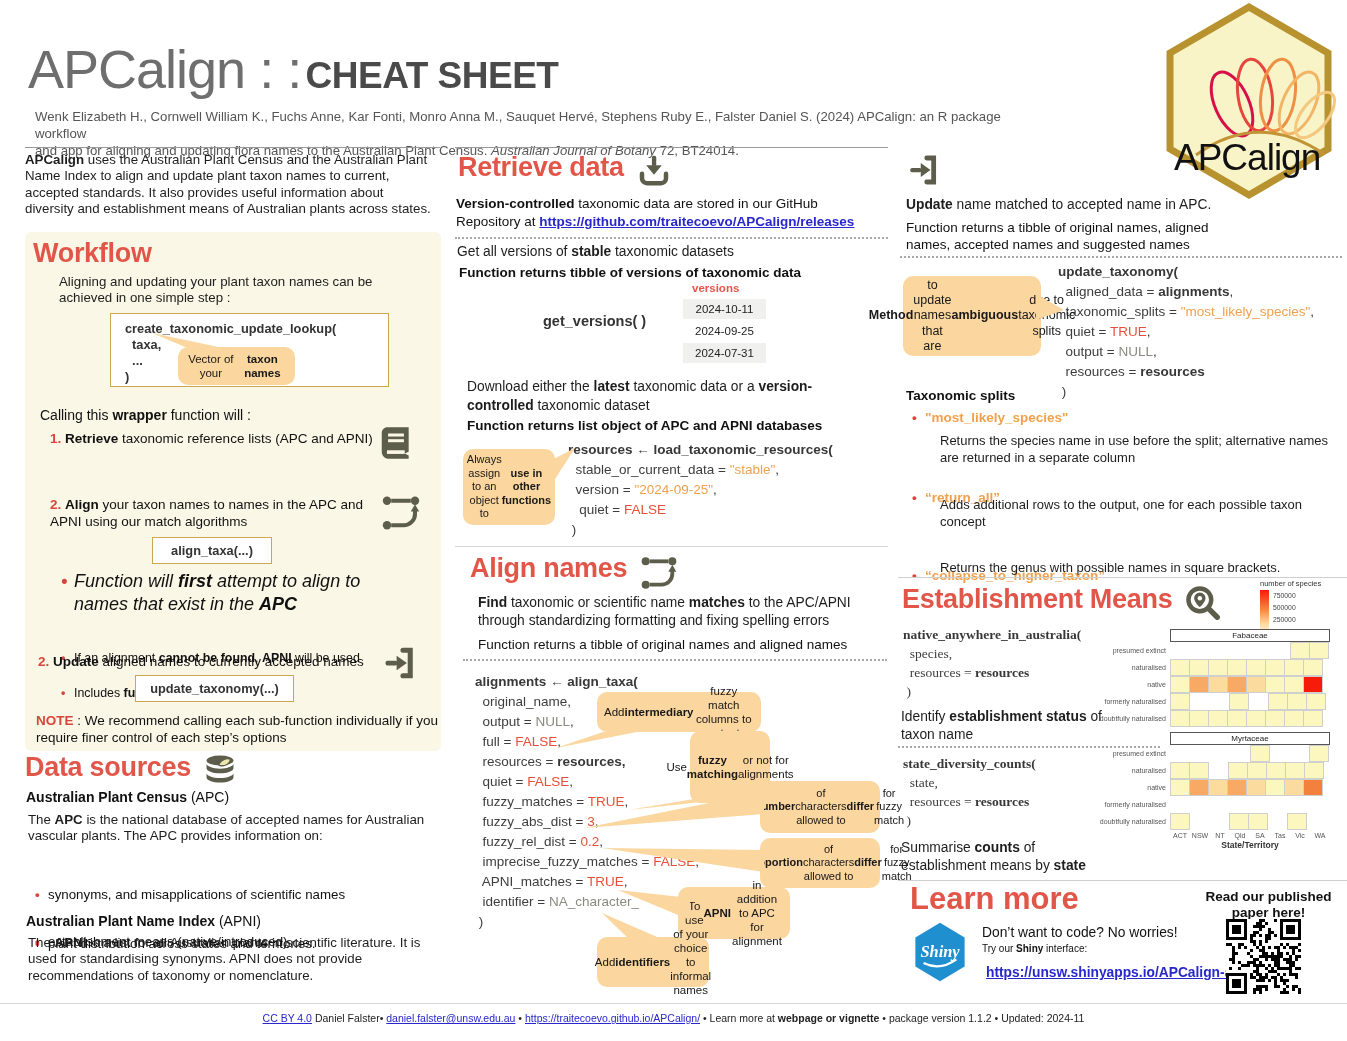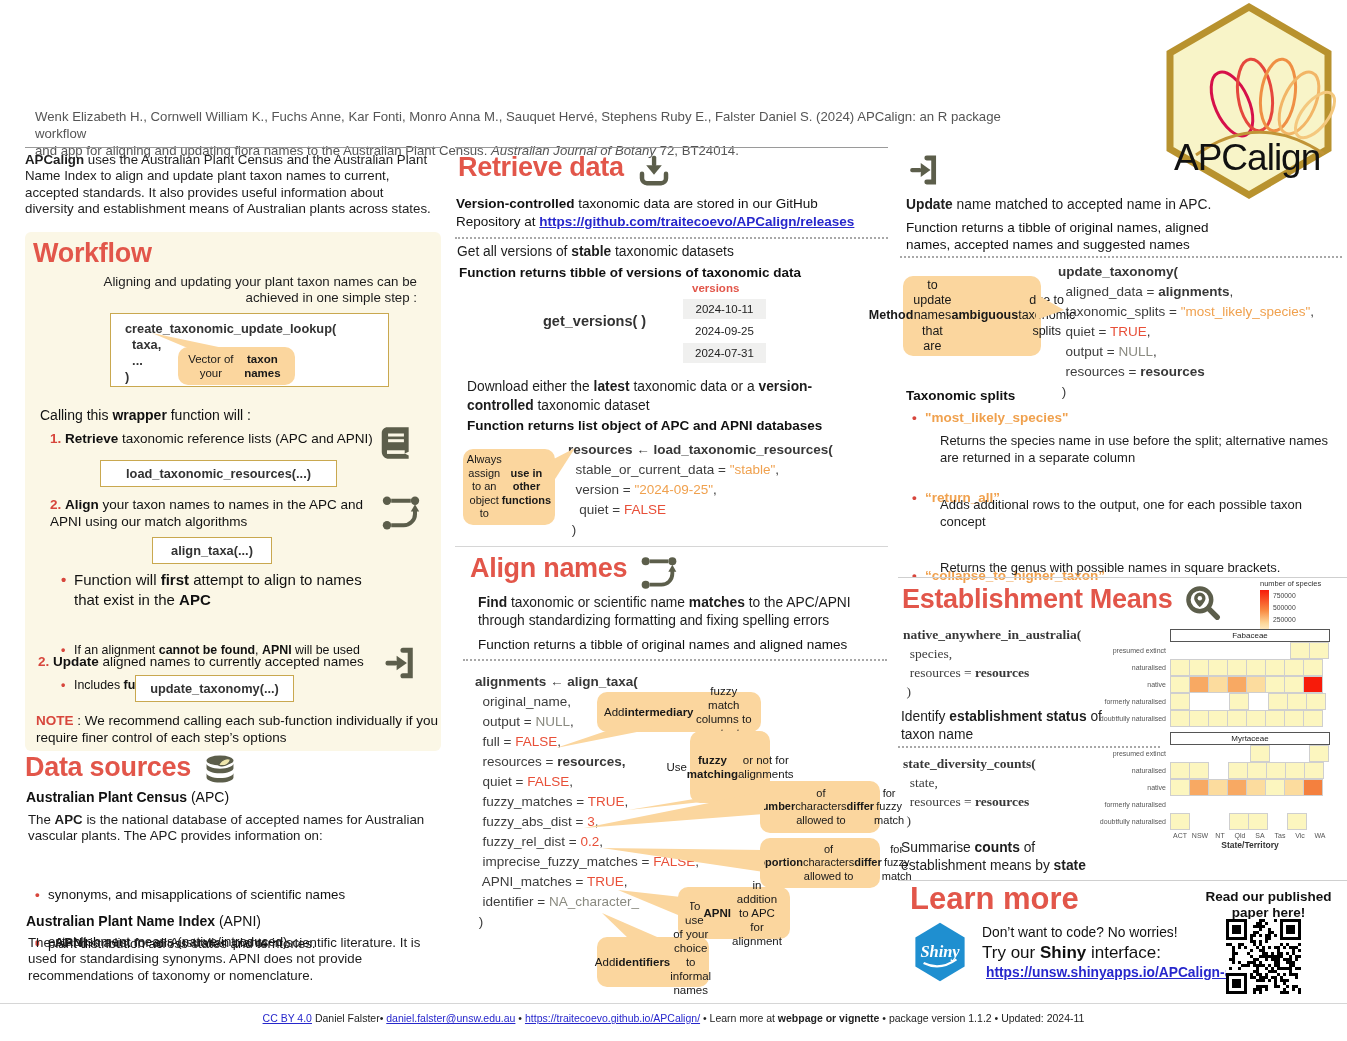--- a/index.html
+++ b/index.html
@@ -67,20 +67,24 @@
   .olive-s{stroke:#5c5e4b;}
 
   #overlay{position:absolute;left:0;top:0;z-index:4;pointer-events:none;}
   .footer{position:absolute;left:0;width:1347px;text-align:center;font-size:10.5px;color:#222;}
 </style>
 </head>
 <body>
 
 <div id="page">
 
+  <div class="abs" style="left:28px;top:38px;">
+    <span style="font-size:54px;color:#6e6e6e;font-weight:300;letter-spacing:-1px;">APCalign : :</span>
+    <span style="font-size:37px;color:#4a4a4a;font-weight:700;letter-spacing:-.5px;">CHEAT SHEET</span>
+  </div>
   <div class="abs" style="left:35px;top:108px;width:1010px;font-size:13.2px;color:#555;line-height:17px;">
     <div>Wenk Elizabeth H., Cornwell William K., Fuchs Anne, Kar Fonti, Monro Anna M., Sauquet Hervé, Stephens Ruby E., Falster Daniel S. (2024) APCalign: an R package workflow</div>
     <div><span>and app for aligning and updating flora names to the Australian Plant Census. </span><i>Australian Journal of Botany</i><span> 72, BT24014.</span></div>
   </div>
 
   <div class="abs" style="left:1158px;top:2px;">
     <svg width="182" height="198" viewBox="0 0 182 198">
       <polygon points="91,5 170,51 170,147 91,193 12,147 12,51" fill="#f8f4c8" stroke="#b8922e" stroke-width="7"></polygon>
       <g fill="none" stroke-width="3">
         <ellipse cx="74" cy="102" rx="17" ry="34" stroke="#d6104a" transform="rotate(-24 74 102)"></ellipse>
@@ -96,21 +100,21 @@
 
   <div class="rule" style="left:25px;top:147px;width:415px;"></div>
   <div class="rule" style="left:455px;top:147px;width:433px;"></div>
 
   <div class="abs bt rich" style="left:25px;top:152px;width:410px;"><b>APCalign</b> uses the Australian Plant Census and the Australian Plant Name Index to align and update plant taxon names to current, accepted standards. It also provides useful information about diversity and establishment means of Australian plants across states.</div>
 
   <div class="abs panel" style="left:25px;top:232px;width:416px;height:519px;">
     <div class="abs sec-h" style="left:8px;top:6px;">
       <span>Workflow</span>
     </div>
-    <div class="abs bt rich" style="left:34px;top:42px;width:358px;text-align:right;">Aligning and updating your plant taxon names can be achieved in one simple step :</div>
+    <div class="abs bt rich" style="left:34px;top:42px;width:358px;">Aligning and updating your plant taxon names can be achieved in one simple step :</div>
 
     <div class="abs bigbox" style="left:85px;top:81px;width:263px;height:60px;">
       <div class="ln">create_taxonomic_update_lookup(</div>
       <div class="ln">  taxa,</div>
       <div class="ln">  ...</div>
       <div class="ln">)</div>
     </div>
     <div class="co" style="left:153px;top:115px;width:117px;height:38px;">Vector of your <b>taxon names</b></div>
 
     <div class="abs rich" style="left:15px;top:175px;font-size:14px;color:#111;">Calling this <b>wrapper</b> function will :</div>
@@ -120,21 +124,20 @@
       <span class="rich"><b>Retrieve</b> taxonomic reference lists (APC and APNI)</span>
     </div>
     <div class="abs ic" style="left:352px;top:192px;">
       <svg width="38" height="38" viewBox="0 0 24 24">
           <path class="olive" d="M6.5 2H20v15.5l-2.5 1.2 2.5 1.2V22H7.5C5 22 3 20 3 17.5V5.5C3 3.6 4.6 2 6.5 2z"></path>
           <rect x="7" y="6" width="10" height="1.9" fill="#fbf7e6"></rect>
           <rect x="7" y="9.6" width="10" height="1.9" fill="#fbf7e6"></rect>
           <rect x="6.3" y="16.6" width="11.2" height="2.3" fill="#fbf7e6"></rect>
         </svg>
     </div>
-    <div class="abs minibox" style="left:75px;top:228px;width:235px;height:25px;">load_taxonomic_resources(...)</div>
 
     <div class="abs" style="left:25px;top:265px;width:332px;font-size:13.5px;color:#111;line-height:1.25;">
       <span class="stepnum">2.</span>
       <span class="rich"><b>Align</b> your taxon names to names in the APC and APNI using our match algorithms</span>
     </div>
     <div class="abs ic" style="left:355px;top:260px;">
       <svg width="42" height="42" viewBox="0 0 24 24">
           <g class="olive">
             <circle cx="4" cy="5" r="2.4"></circle>
             <circle cx="20" cy="5" r="2.4"></circle>
@@ -142,21 +145,21 @@
             <polygon points="17.6,11.2 22.4,11.2 20,7"></polygon>
           </g>
           <g fill="none" class="olive-s" stroke-width="2.3">
             <path d="M6.4 5h11.2"></path>
             <path d="M6.4 19h7.1c3.6 0 6.5-2.9 6.5-6.5v-2"></path>
           </g>
         </svg>
     </div>
     <div class="abs minibox" style="left:127px;top:305px;width:118px;height:25px;">align_taxa(...)</div>
 
-    <div class="abs bullet rich" style="left:34px;top:338px;width:300px;font-size:15px;color:#111;line-height:1.3;">Function will <b>first</b> attempt to align to names that exist in the <b>APC</b></div>
+    <div class="abs bullet rich" style="left:34px;top:338px;width:300px;font-size:18px;color:#111;line-height:1.3;font-style:italic;">Function will <b>first</b> attempt to align to names that exist in the <b>APC</b></div>
     <div class="abs bullet rich" style="left:34px;top:372px;width:330px;font-size:12.4px;color:#111;">If an alignment <b>cannot be found</b>, <b>APNI</b> will be used</div>
     <div class="abs bullet rich" style="left:34px;top:393px;width:330px;font-size:12.4px;color:#111;">Includes <b>fuzzy</b>/<b>partial</b> string matches</div>
 
     <div class="abs" style="left:13px;top:422px;width:345px;font-size:13.5px;color:#111;">
       <span class="stepnum">2.</span>
       <span class="rich"><b>Update</b> aligned names to currently accepted names</span>
     </div>
     <div class="abs ic" style="left:355px;top:412px;">
       <svg width="38" height="38" viewBox="0 0 24 24">
           <path d="M14.5 4h4.6v16h-4.6" fill="none" class="olive-s" stroke-width="3.2" stroke-linecap="round"></path>
@@ -487,21 +490,21 @@
     <div class="abs" style="left:12px;top:0px;font-size:31px;font-weight:700;color:#e2564a;">Learn more</div>
     <div class="abs" style="left:298px;top:8px;width:145px;text-align:center;font-size:13.5px;font-weight:700;color:#111;line-height:1.2;">Read our published paper here!</div>
     <div class="abs" style="left:14px;top:40px;">
       <svg width="56" height="62" viewBox="0 0 60 68">
         <polygon points="30,2 57,18 57,50 30,66 3,50 3,18" fill="#1f8fd0"></polygon>
         <text x="30" y="39" text-anchor="middle" font-family="Liberation Serif, serif" font-style="italic" font-weight="700" font-size="18" fill="#ffffff">Shiny</text>
         <path d="M12 46 Q30 55 48 42" stroke="#fff" stroke-width="2.4" fill="none"></path>
       </svg>
     </div>
     <div class="abs" style="left:84px;top:44px;font-size:13.8px;color:#111;text-align:right;">Don’t want to code? No worries!</div>
-    <div class="abs rich" style="left:84px;top:62px;font-size:17px;color:#111;">Try our <b>Shiny</b> interface:</div>
+    <div class="abs rich" style="left:84px;top:62px;font-size:10px;color:#111;">Try our <b>Shiny</b> interface:</div>
     <a class="abs lnk-b" style="left:88px;top:84px;font-size:13.8px;">https://unsw.shinyapps.io/APCalign-app/</a>
     <div class="abs" style="left:328px;top:38px;"><svg width="75" height="75">
           <rect x="0" y="0" width="75" height="75" fill="#fff"></rect>
           <rect x="33" y="0" width="3" height="3" fill="#000"></rect>
           <rect x="36" y="0" width="3" height="3" fill="#000"></rect>
           <rect x="48" y="0" width="3" height="3" fill="#000"></rect>
           <rect x="30" y="3" width="3" height="3" fill="#000"></rect>
           <rect x="33" y="3" width="3" height="3" fill="#000"></rect>
           <rect x="39" y="3" width="3" height="3" fill="#000"></rect>
           <rect x="27" y="6" width="3" height="3" fill="#000"></rect>

